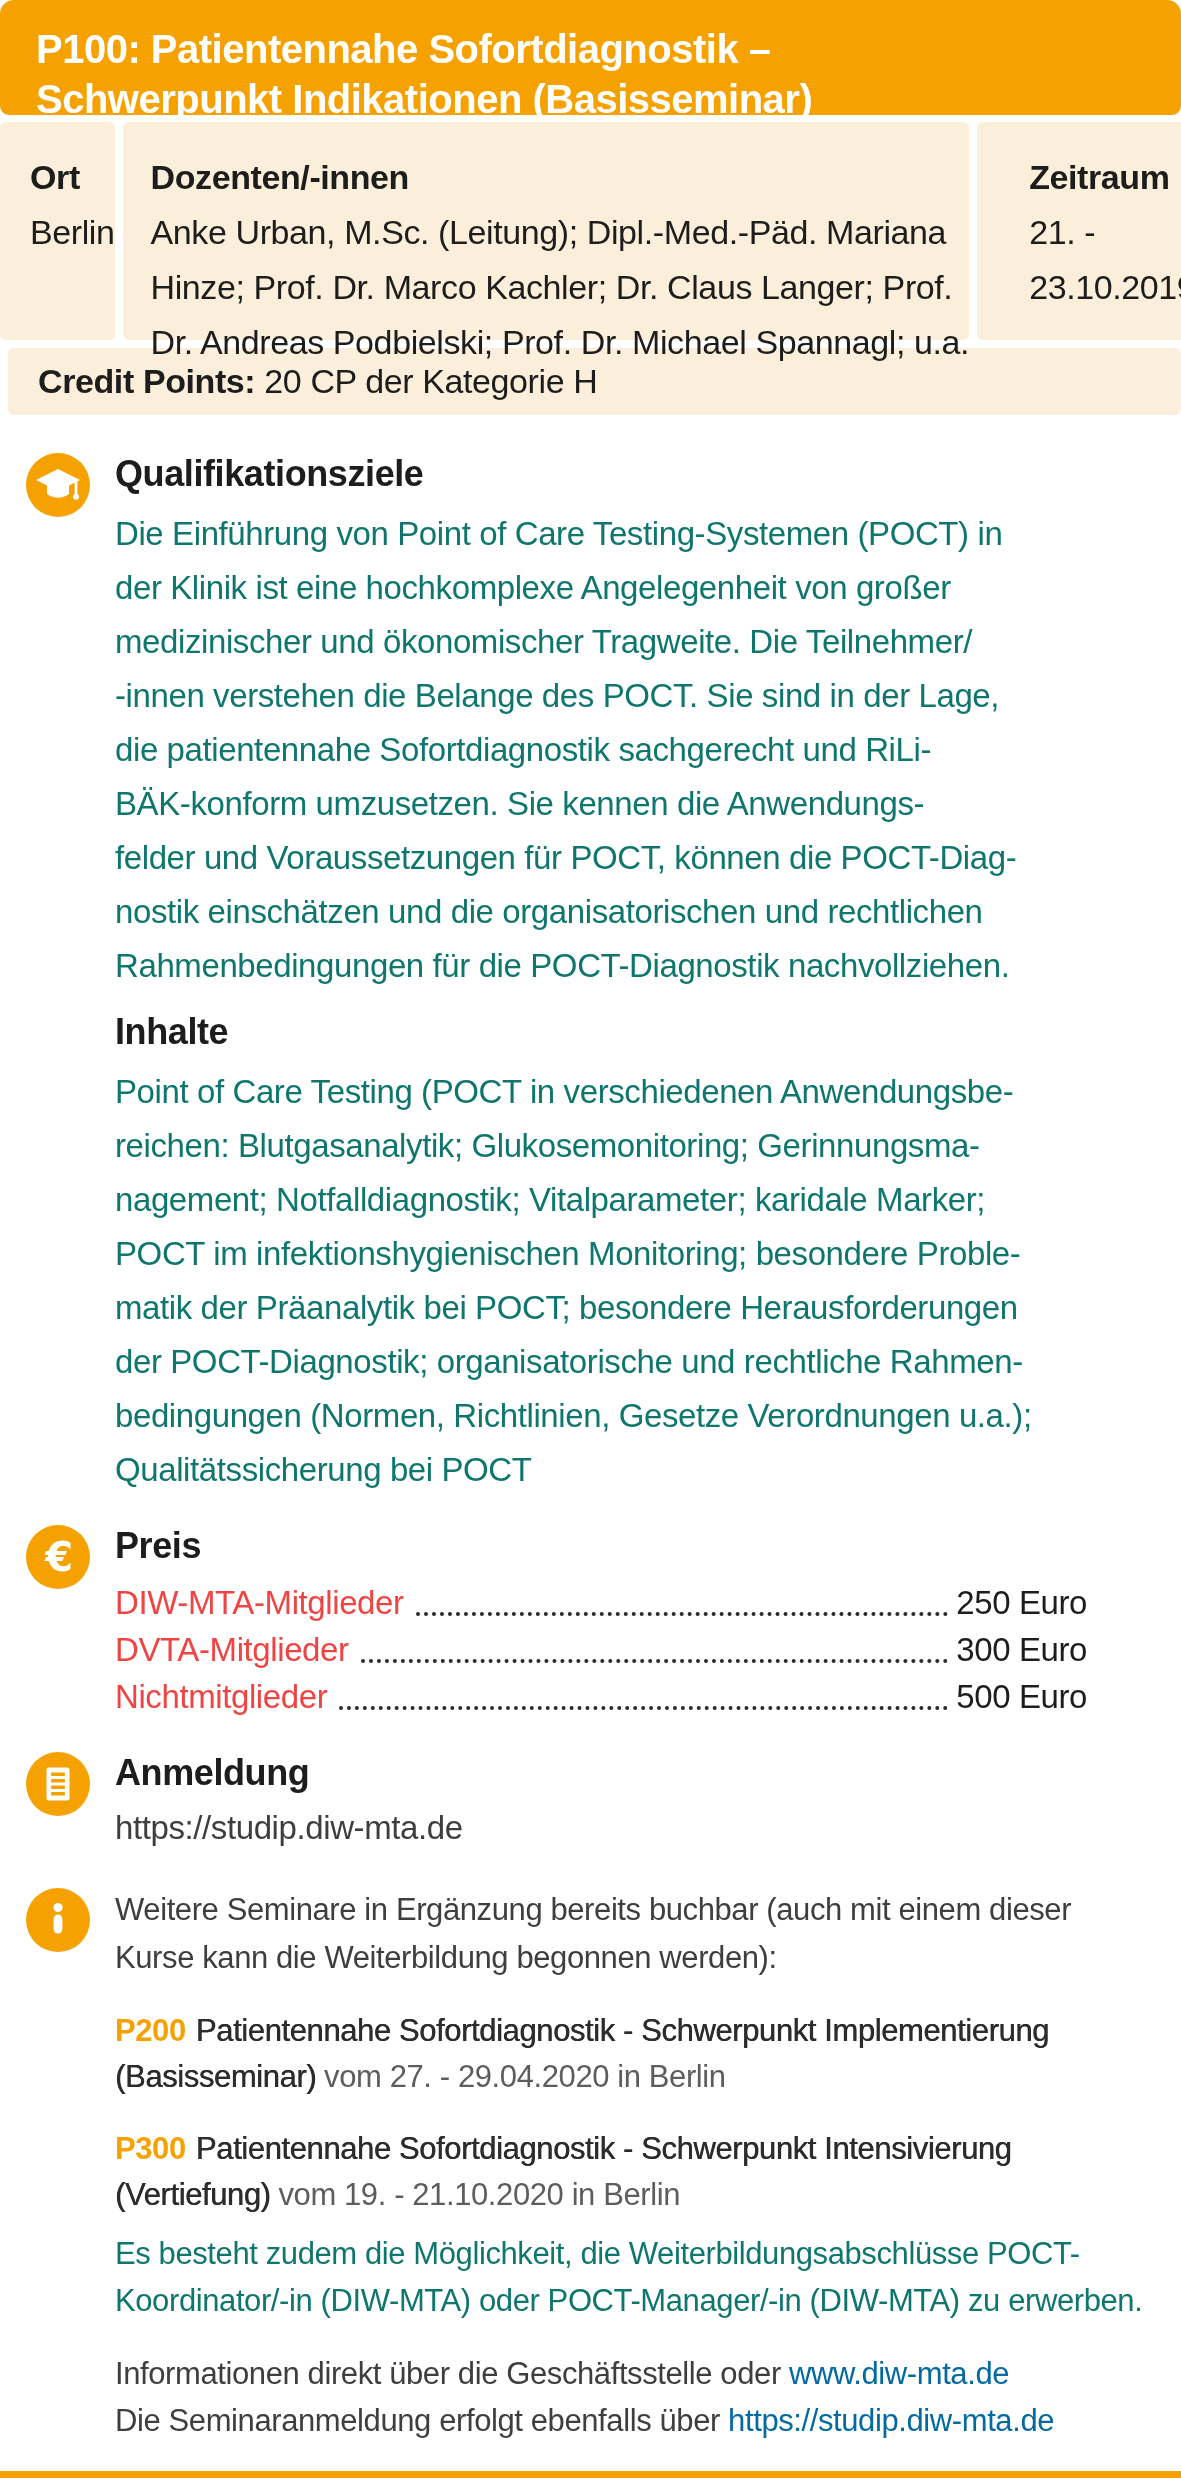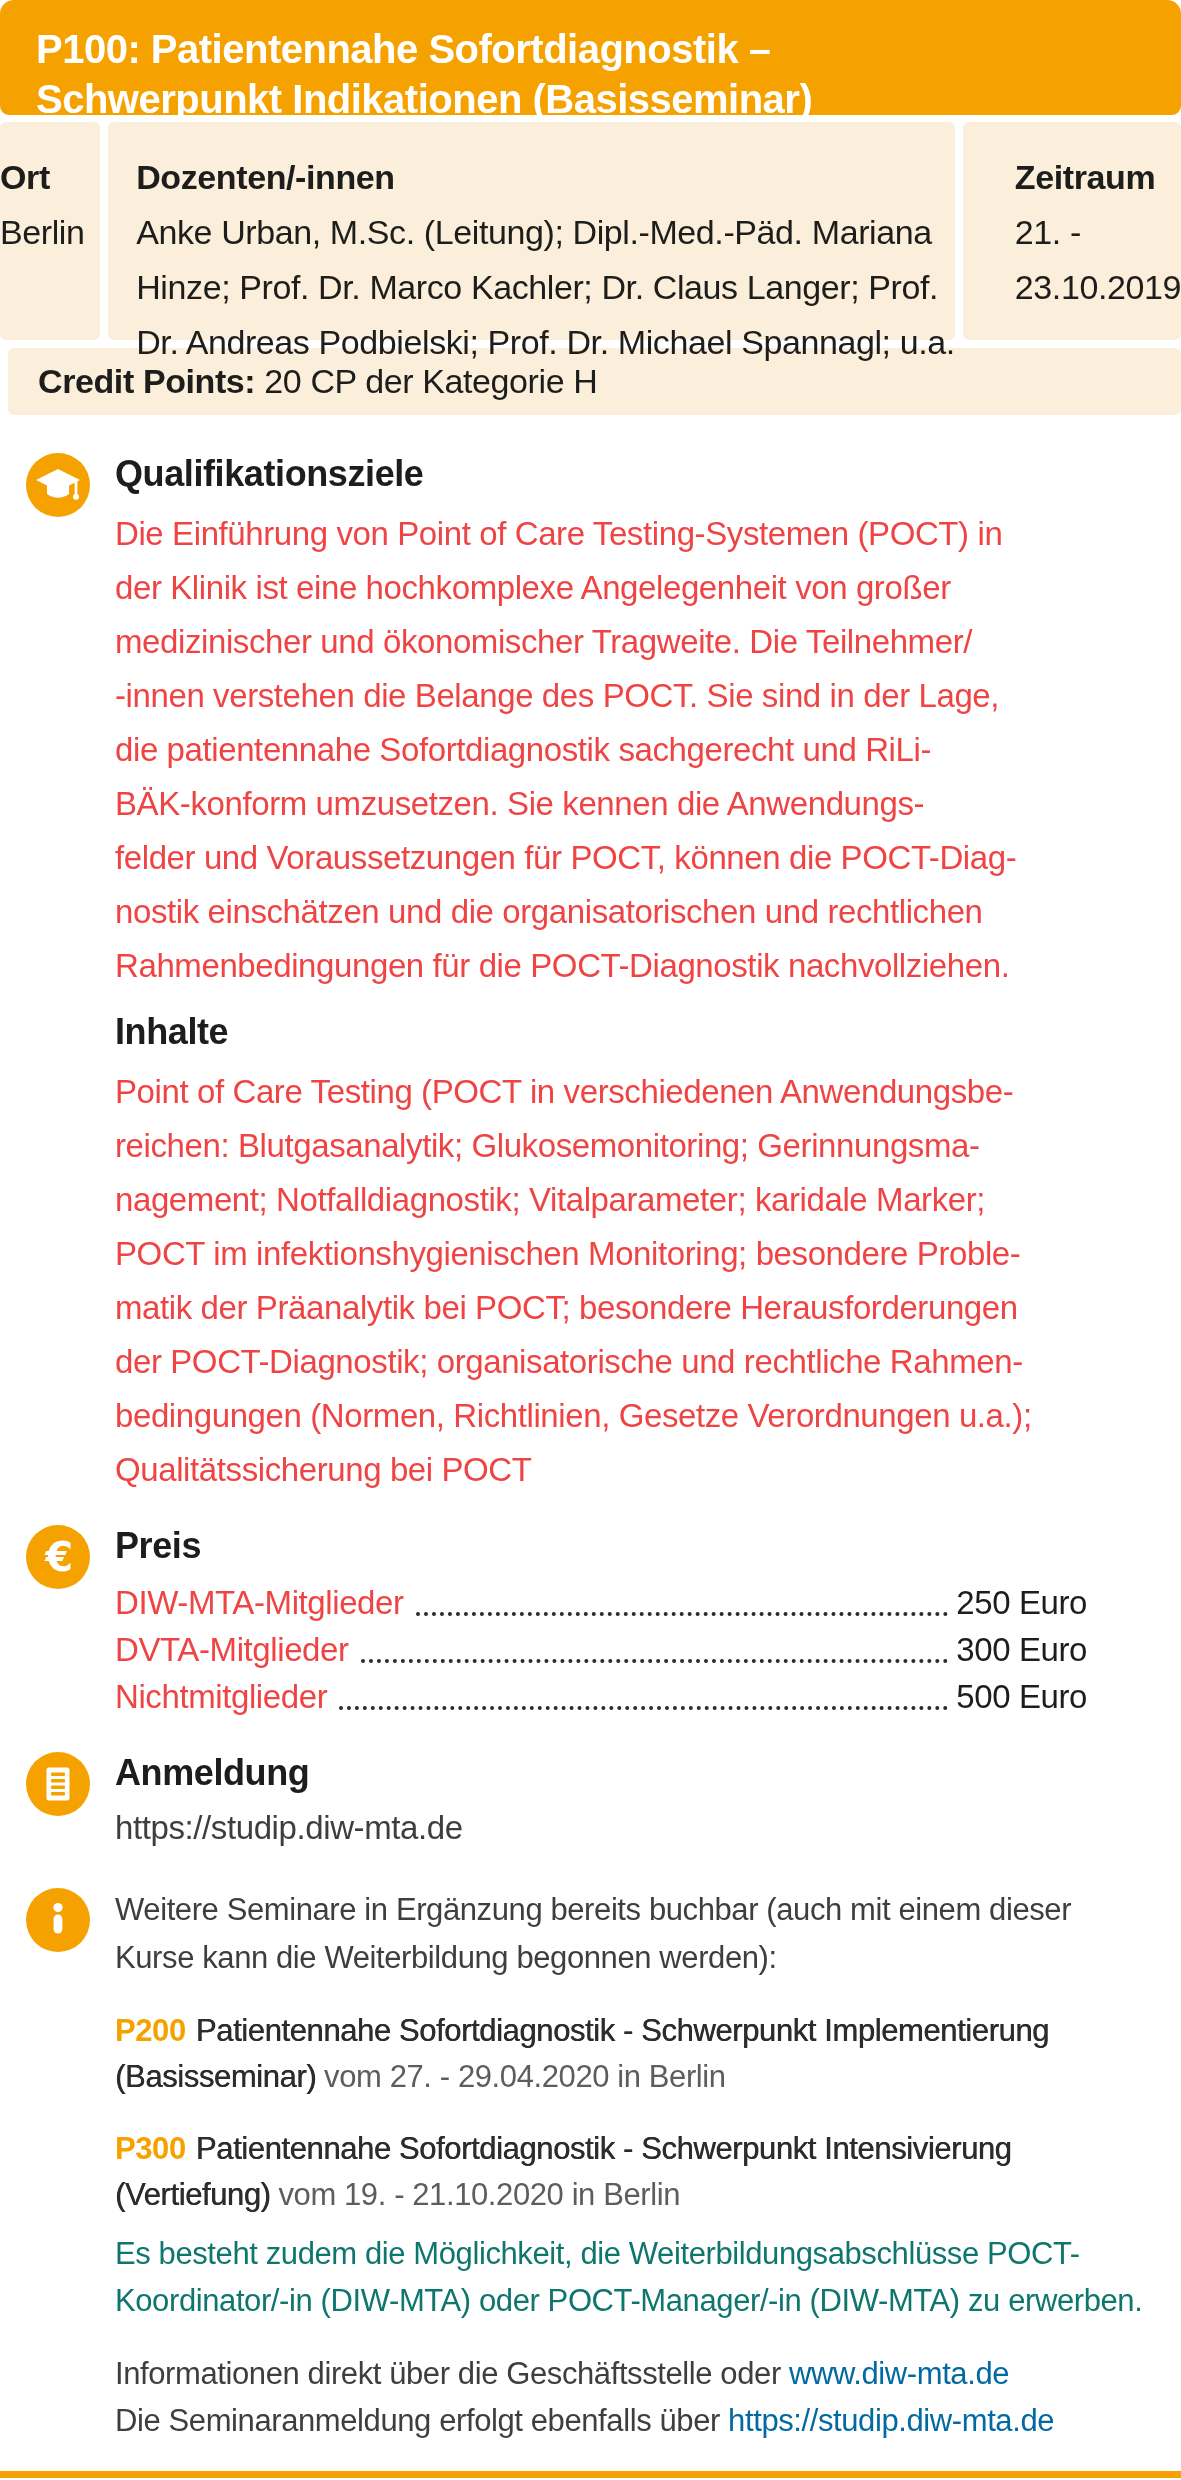--- a/index.html
+++ b/index.html
@@ -17,34 +17,34 @@
     height:115px; padding:24px 0 0 36px; box-sizing:border-box;
     font-size:40px; line-height:50px; font-weight:bold; letter-spacing:-0.5px;
     white-space:pre;
   }
   .hdr .code { font-weight:bold; }
   
   .inforow { display:flex; gap:8px; margin-top:7px; height:218px; }
   .ibox { background:#FBEFDC; border-radius:6px; box-sizing:border-box; padding-top:28px; }
   .ibox .lbl { font-weight:bold; color:#1d1d1b; font-size:34px; line-height:55px; }
   .ibox .val { color:#1d1d1b; font-size:34px; line-height:55px; white-space:pre; }
-  .ibox-ort { width:130px; }
+  .ibox-ort { width:130px; padding-left:30px; }
   .ibox-doz { flex:1; padding-left:28px; }
   .ibox-zeit { width:231px; padding-left:52px; }
   
   .credit {
     margin-top:8px; height:67px; background:#FBEFDC; border-radius:6px;
     padding-left:30px; font-size:34px; line-height:67px; color:#1d1d1b;margin-left:8px;
   }
   .credit .lbl { font-weight:bold; }
   
   .sec { position:relative; padding-left:115px; }
   .sec-icon { position:absolute; left:26px; top:2px; width:64px; height:64px; }
   .sec-h { font-size:36px; font-weight:bold; color:#1d1d1b; line-height:46px; }
-  .sec-body { margin-top:10px; font-size:33px; line-height:54px; color:#ef4444; white-space:pre; }
+  .sec-body { margin-top:10px; font-size:33px; line-height:54px; color:#0f766e; white-space:pre; }
   .mt-qual { margin-top:36px; }
   .sub-inhalte { margin-top:16px; }
   .mt-preis { margin-top:26px; }
   .mt-anm { margin-top:30px; }
   .mt-info { margin-top:36px; }
   
   .prices { margin-top:10px; width:972px; }
   .price-row { display:flex; font-size:33px; line-height:47px; }
   .price-row .plabel { color:#ef4444; flex-shrink:0; }
   .price-row .dots {

